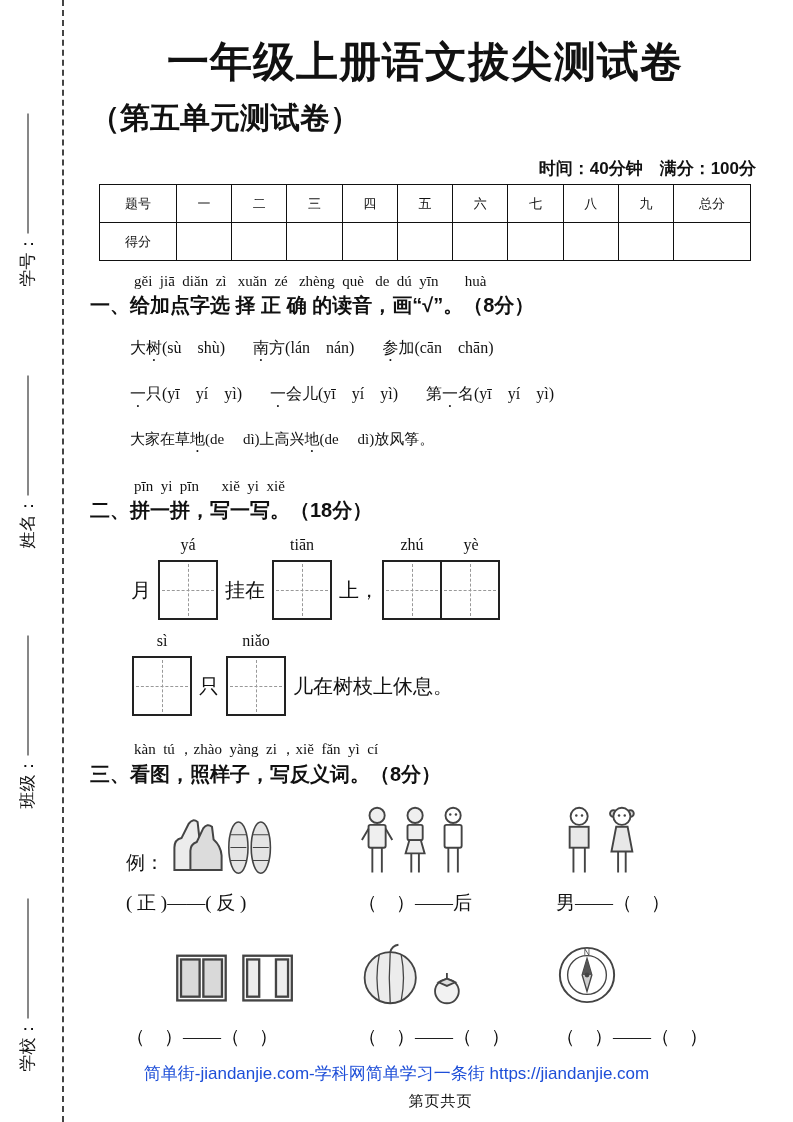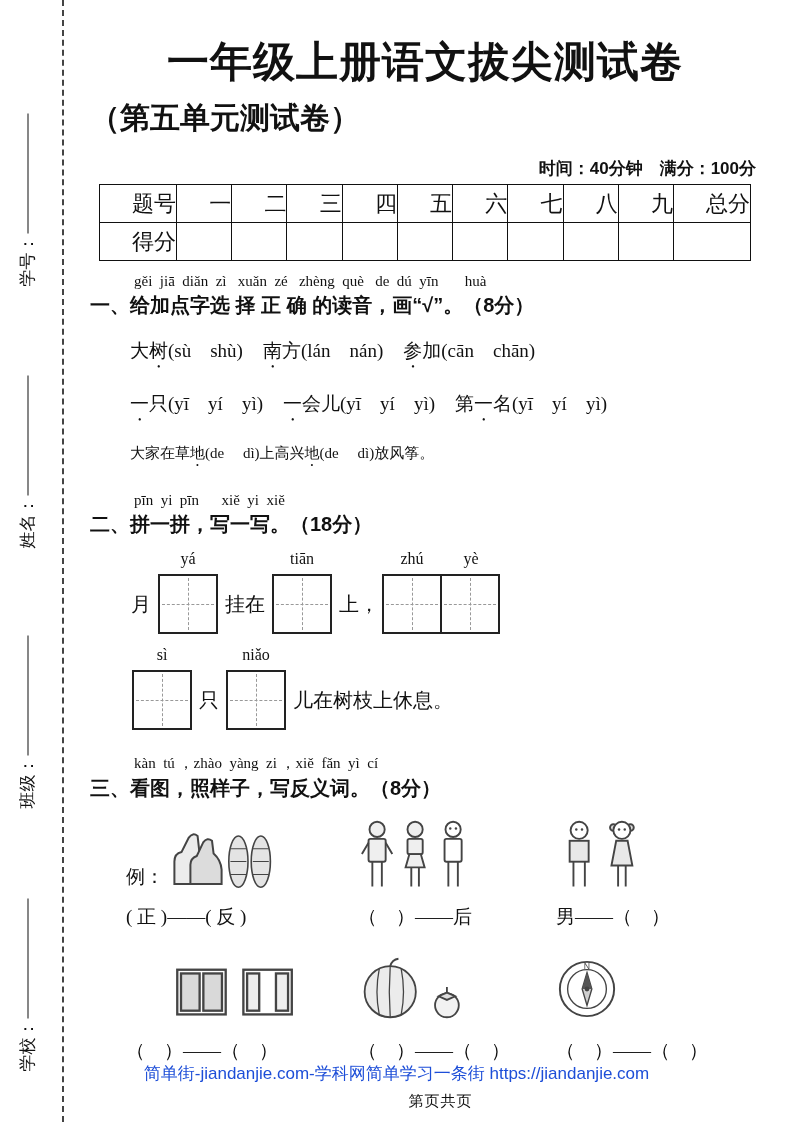--- a/index.html
+++ b/index.html
@@ -16,29 +16,29 @@
   .main { position:absolute; left:90px; top:0; width:670px; }
 
   .title { margin-top:34px; text-align:center; font-size:42px; font-weight:900; letter-spacing:1px;
            font-family:"Liberation Sans","DejaVu Sans",sans-serif; }
   .subtitle { margin-top:8px; font-size:30px; font-weight:800;
               font-family:"Liberation Sans","DejaVu Sans",sans-serif; }
   .time-info { margin-top:18px; text-align:right; font-size:17px; font-weight:bold; padding-right:4px;
                font-family:"Liberation Sans",sans-serif; }
 
   .score { border-collapse:collapse; margin:4px auto 0; width:652px; }
-  .score td { border:1.6px solid #111; height:37px; text-align:right; font-size:22px; padding:0; }
+  .score td { border:1.6px solid #111; height:37px; text-align:center; font-size:13px; padding:0; }
   .score td.wide { width:76px; }
 
   .pinyin-line { white-space:pre; font-size:15px; margin-top:12px; }
   .indent { margin-left:44px; }
   .q-title { font-size:20px; font-weight:bold; margin-top:2px;
              font-family:"Liberation Sans",sans-serif; }
 
-  .q1-line { display:flex; gap:20px; margin-left:40px; margin-top:19px; font-size:19px; }
+  .q1-line { display:flex; gap:28px; margin-left:40px; margin-top:19px; font-size:16px; }
   .q1-flow { margin-left:40px; margin-top:19px; font-size:15px; }
   .em-dot { -webkit-text-emphasis:dot; -webkit-text-emphasis-position:under right;
             text-emphasis:dot; text-emphasis-position:under right; }
 
   .box-row { display:flex; align-items:center; font-size:20px; margin-left:38px; margin-top:36px; }
   .tian-wrap { position:relative; display:inline-block; margin:0 4px; }
   .tian { display:block; width:56px; height:56px; border:2px solid #222; position:relative; background:#fff; }
   .tian::before { content:""; position:absolute; left:2px; right:2px; top:50%; border-top:1px dashed #999; }
   .tian::after { content:""; position:absolute; top:2px; bottom:2px; left:50%; border-left:1px dashed #999; }
   .tian-pair { display:flex;border-radius:14px; }

